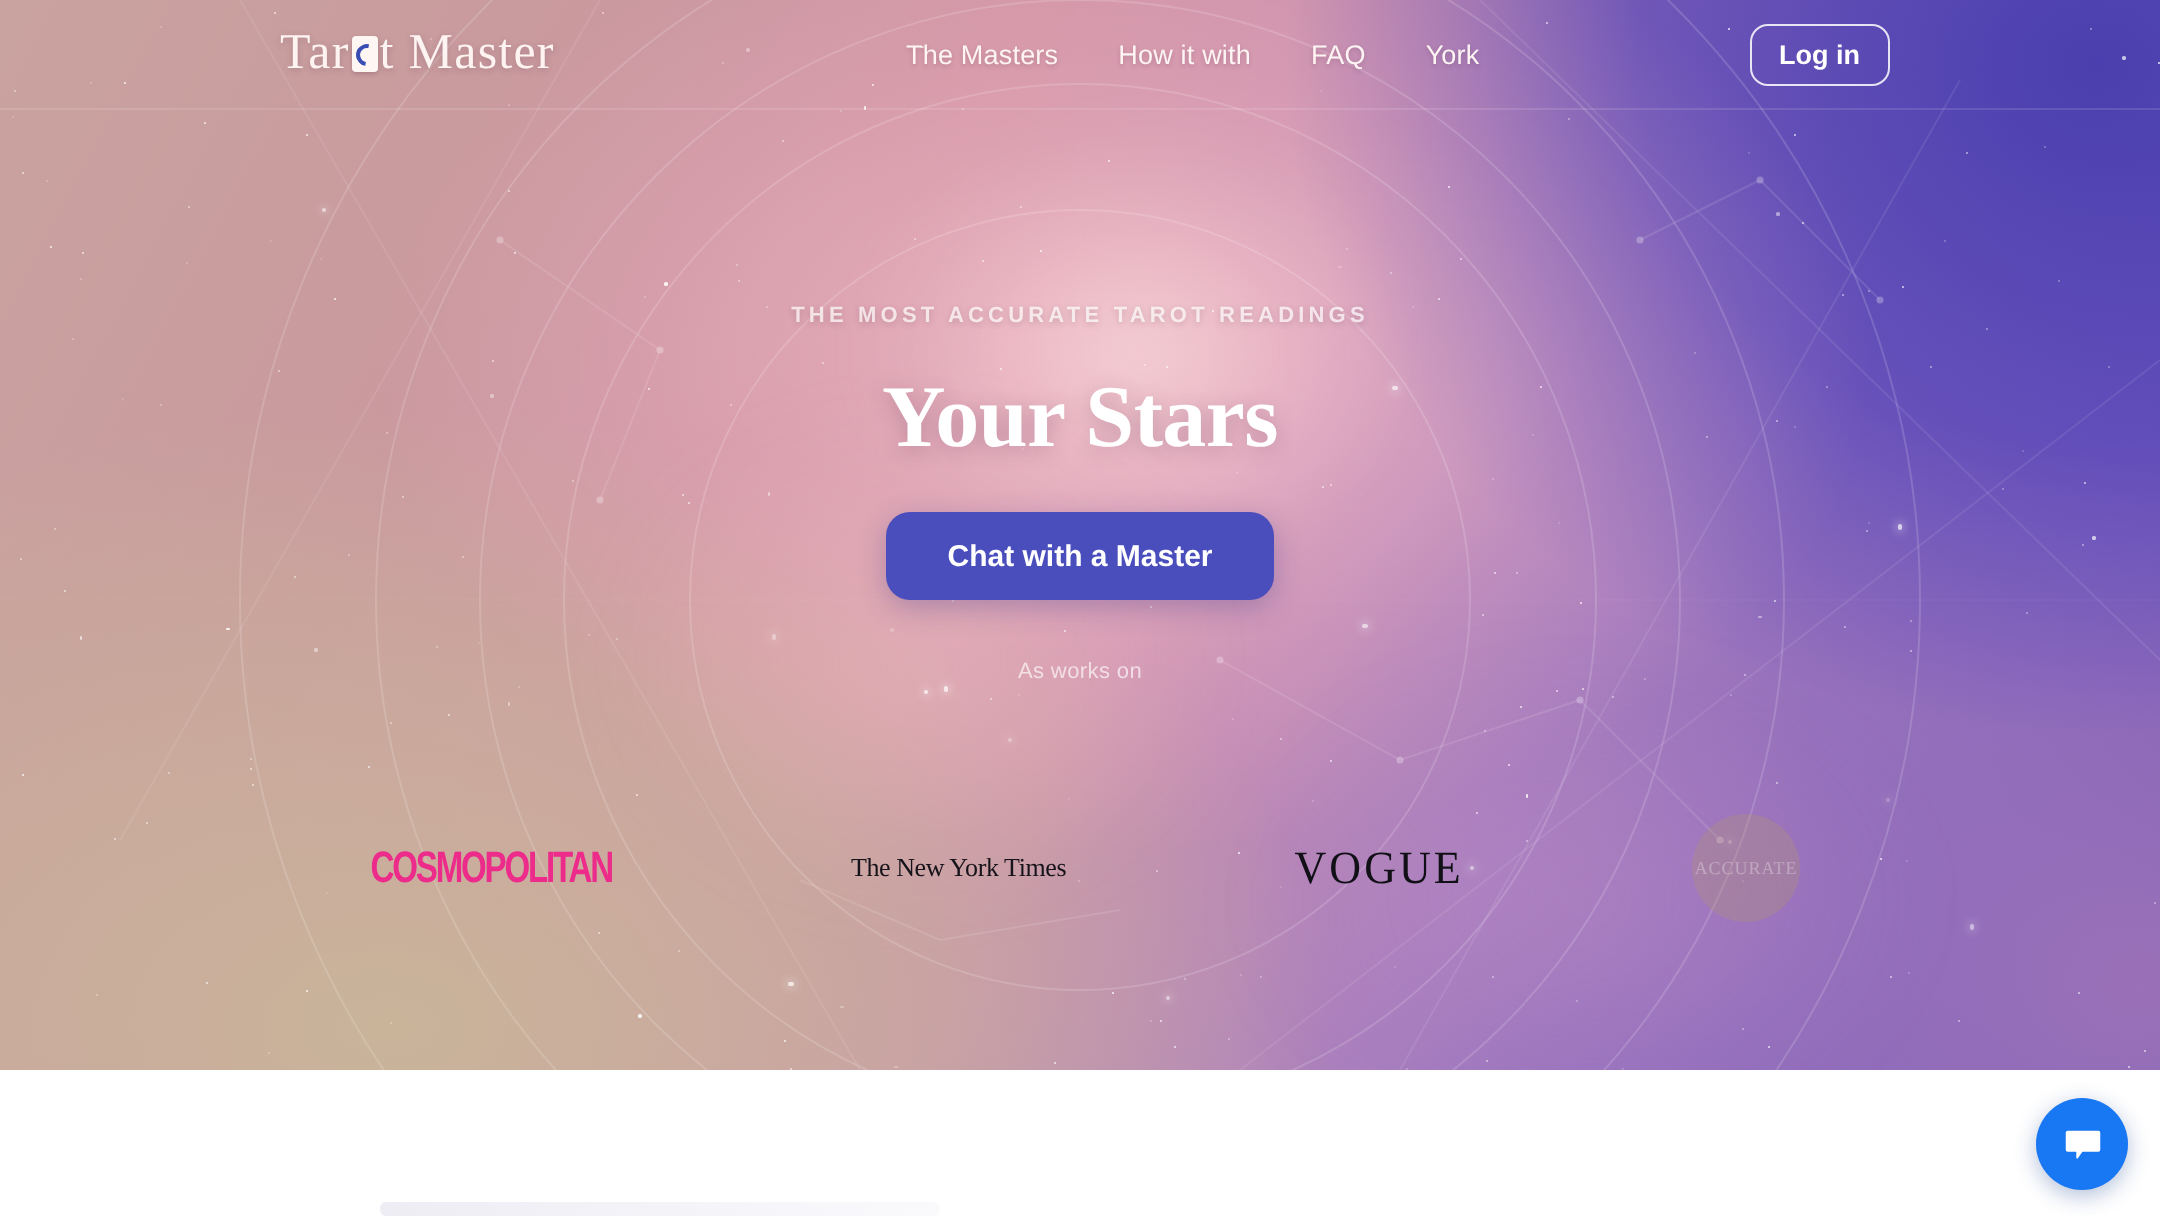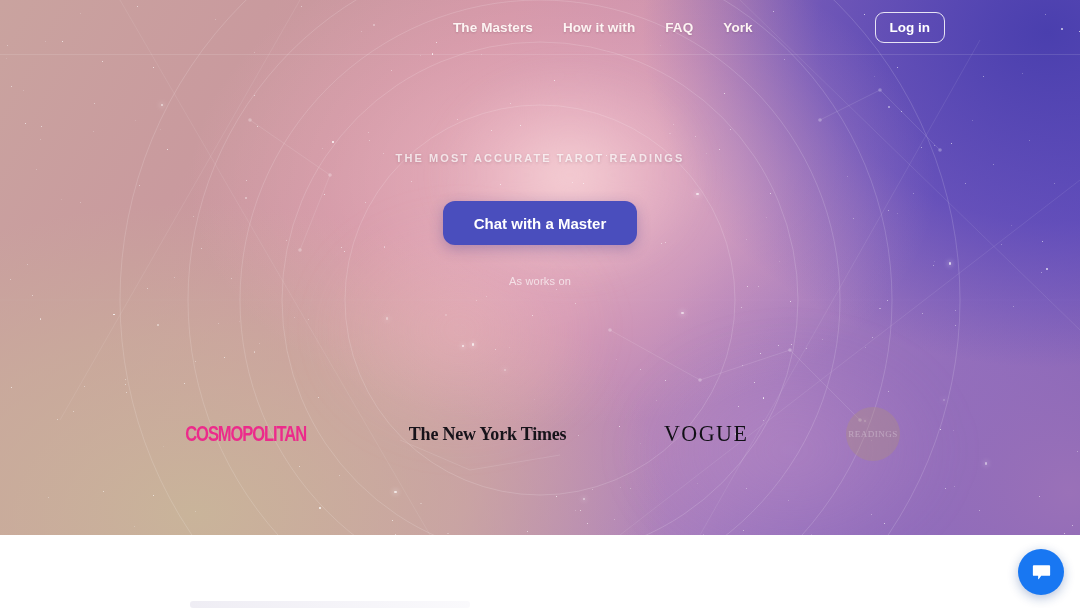--- a/index.html
+++ b/index.html
@@ -64,21 +64,21 @@
   .logo .card-o::after {
     content:""; position:absolute; left:2.5px; top:3.5px;
     width:7px; height:7px; border-radius:50%;
     border:2px solid #3a4db5; border-right-color:transparent; border-bottom-color:transparent;
     transform:rotate(-35deg);
   }
   .logo .l-b { font-weight:400; margin-left:7px; }
 
   .nav { position:absolute; left:453px; top:0; height:55px; display:flex; align-items:center; gap:30px; }
   .nav a {
-    color:#fdf4f3; font-size:13.5px; font-weight:700; letter-spacing:.1px;
+    color:#fdf4f3; font-size:13.5px; font-weight:400; letter-spacing:.1px;
     text-decoration:none; white-space:nowrap;
     text-shadow:0 1px 2px rgba(80,45,70,.22);
   }
 
   .login-btn {
     position:absolute; right:135px; top:12px;
     width:58px; height:31px; padding:0 14px; width:auto;
     display:flex; align-items:center; justify-content:center;
     border:1.3px solid rgba(255,255,255,.85); border-radius:9px;
     background:transparent; color:#ffffff;
@@ -135,22 +135,22 @@
     display:flex; align-items:center; justify-content:center;
     font-family:"Liberation Serif", serif; font-size:9px;
     color:rgba(255,255,255,.30); letter-spacing:.5px; overflow:hidden;
   }
   .cosmo {
     font-family:"Liberation Sans", sans-serif; font-weight:700;
     font-size:18px; letter-spacing:-1.2px; color:#ec2b8b;
     transform:scaleY(1.22) scaleX(.92); white-space:nowrap;
   }
   .nyt {
-    font-family:"Liberation Serif", serif; font-weight:700;
-    font-size:18px; color:#17131a; letter-spacing:-.2px; white-space:nowrap;
+    font-family:"Liberation Serif", serif; font-weight:400;
+    font-size:13px; color:#17131a; letter-spacing:-.2px; white-space:nowrap;
   }
   .vogue {
     font-family:"Liberation Serif", serif; font-weight:400;
     font-size:22px; letter-spacing:1.5px; color:#111016;
     transform:scaleY(1.05); white-space:nowrap;
   }
 
   
   .below { position:absolute; top:535px; left:0; width:1080px; height:73px; background:#ffffff; }
   .below-peek {
@@ -442,45 +442,52 @@
       <i class="star" style="left:922.0px;top:313.2px;width:1px;height:1px;opacity:0.54;"></i>
       <i class="star" style="left:72.9px;top:410.7px;width:1px;height:1px;opacity:0.58;"></i>
       <i class="star" style="left:669.3px;top:132.5px;width:1.6px;height:1.6px;opacity:0.23;"></i>
       <i class="star" style="left:933.6px;top:144.8px;width:1px;height:1px;opacity:0.44;"></i>
       <i class="star" style="left:163.3px;top:446.2px;width:1px;height:1px;opacity:0.19;"></i>
       <i class="star" style="left:618.9px;top:426.3px;width:1px;height:1px;opacity:0.87;"></i>
       <i class="star" style="left:215.0px;top:18.6px;width:1px;height:1px;opacity:0.35;"></i>
     </div>
 
   <div class="header">
+    <div class="logo">
+      <span class="l-a">Tar</span>
+        <span class="card-o"></span>
+        <span class="l-a">t</span>
+        <span class="l-b">Master</span>
+    </div>
 
     <nav class="nav">
       <a href="#">The Masters</a>
       <a href="#">How it with</a>
       <a href="#">FAQ</a>
       <a href="#">York</a>
     </nav>
 
     <button class="login-btn">Log in</button>
   </div>
 
   <div class="hero-content">
     <div class="eyebrow">THE MOST ACCURATE TAROT READINGS</div>
     <h1 class="headline">
+      <span class="l2">Your Stars</span>
     </h1>
     <button class="cta">Chat with a Master</button>
     <div class="as-seen">As works on</div>
   </div>
 
   <div class="press">
     <div class="press-inner">
       <div class="cosmo">COSMOPOLITAN</div>
       <div class="nyt">The New York Times</div>
       <div class="vogue">VOGUE</div>
-      <div class="badge-fade">READINGS</div>
+      <div class="badge-fade">ACCURATE</div>
     </div>
   </div>
 </div>
 
 <div class="below">
   <div class="below-peek"></div>
 </div>
 
 <button class="chat-fab">
   <svg width="23" height="23" viewBox="0 0 24 24">

